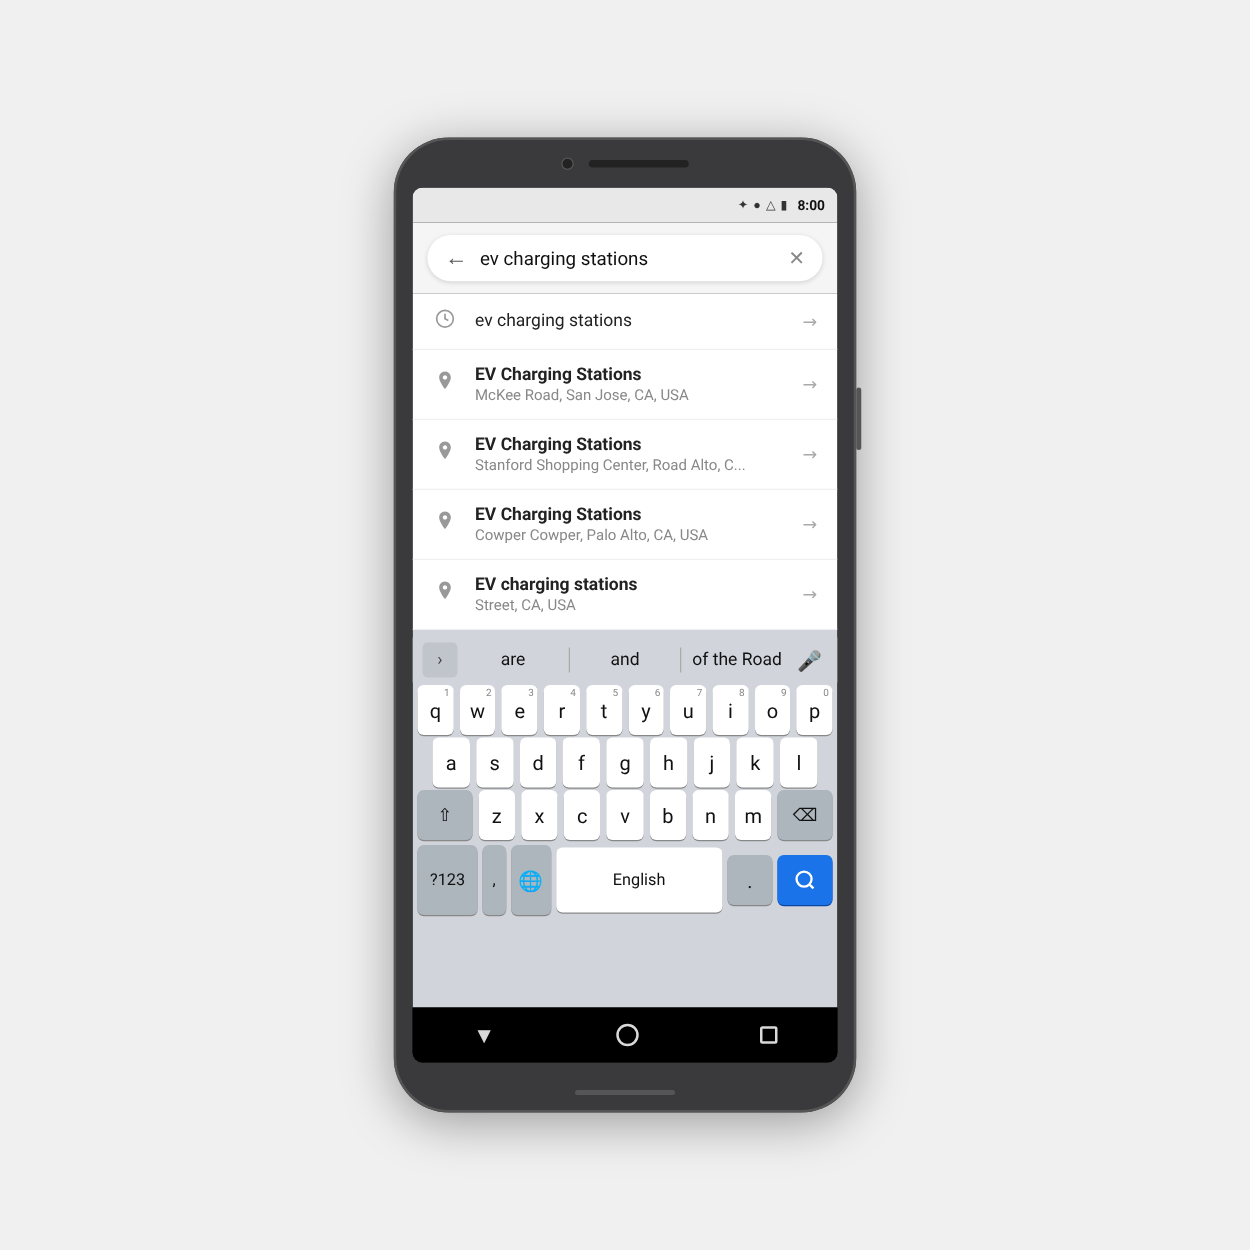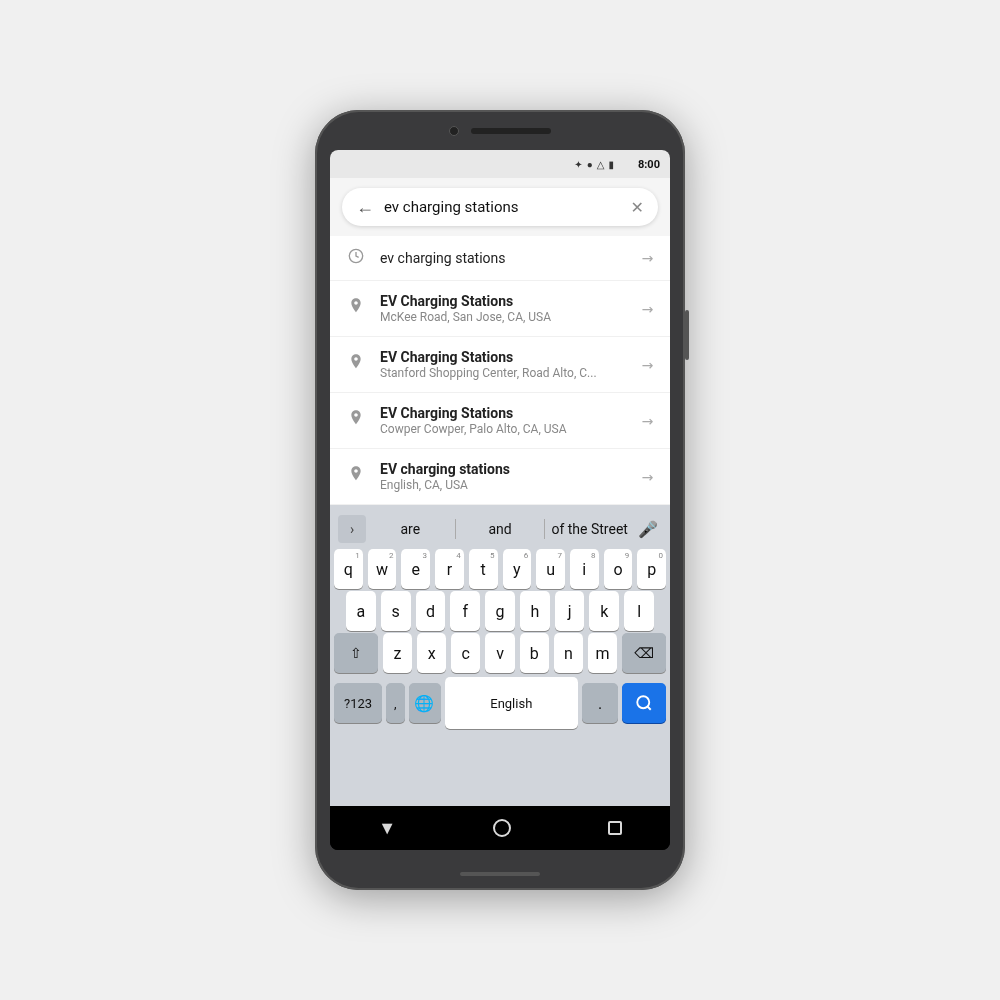--- a/index.html
+++ b/index.html
@@ -98,21 +98,21 @@
       display: flex;
       align-items: center;
       gap: 4px;
       font-size: 10px;
       color: #333;
     }
     .status-time {
       font-size: 11px;
       font-weight: bold;
       color: #111;
-      margin-left: 20px;
+      margin-left: 4px;
     }
 
     
     .search-bar-container {
       background: #f5f5f5;
       padding: 10px 12px;
       flex-shrink: 0;
     }
     .search-bar {
       background: #fff;
@@ -289,21 +289,21 @@
     .bottom-key-row {
       display: flex;
       justify-content: space-between;
       align-items: center;
       padding: 2px 4px;
       gap: 4px;
     }
     .key-special {
       background: #adb5bd;
       border-radius: 5px;
-      height: 40px;
+      height: 56px;
       display: flex;
       align-items: center;
       justify-content: center;
       font-size: 13px;
       color: #111;
       cursor: pointer;
       box-shadow: 0 1px 0 #888;
       padding: 0 10px;
       white-space: nowrap;
     }
@@ -466,36 +466,36 @@
       </div>
 
       <div class="suggestion-item">
         <span class="suggestion-icon">
           <svg width="14" height="18" viewBox="0 0 24 30" fill="#999">
             <path d="M12 0C7.6 0 4 3.6 4 8c0 6 8 16 8 16s8-10 8-16c0-4.4-3.6-8-8-8zm0 11c-1.7 0-3-1.3-3-3s1.3-3 3-3 3 1.3 3 3-1.3 3-3 3z"></path>
           </svg>
         </span>
         <div class="suggestion-text-block">
           <div class="suggestion-title bold">EV charging stations</div>
-          <div class="suggestion-subtitle">English, CA, USA</div>
+          <div class="suggestion-subtitle">Street, CA, USA</div>
         </div>
         <span class="suggestion-arrow">↗</span>
       </div>
 
     </div>
 
     <div class="keyboard-container">
 
       <div class="word-bar">
         <div class="word-bar-expand">›</div>
         <div class="word-bar-word">are</div>
         <div class="word-bar-divider"></div>
         <div class="word-bar-word">and</div>
         <div class="word-bar-divider"></div>
-        <div class="word-bar-word">of the Street</div>
+        <div class="word-bar-word">of the Road</div>
         <div class="word-bar-mic">🎤</div>
       </div>
 
       <div class="key-row">
         <div class="key"><span class="key-num">1</span>q</div>
         <div class="key"><span class="key-num">2</span>w</div>
         <div class="key"><span class="key-num">3</span>e</div>
         <div class="key"><span class="key-num">4</span>r</div>
         <div class="key"><span class="key-num">5</span>t</div>
         <div class="key"><span class="key-num">6</span>y</div>

